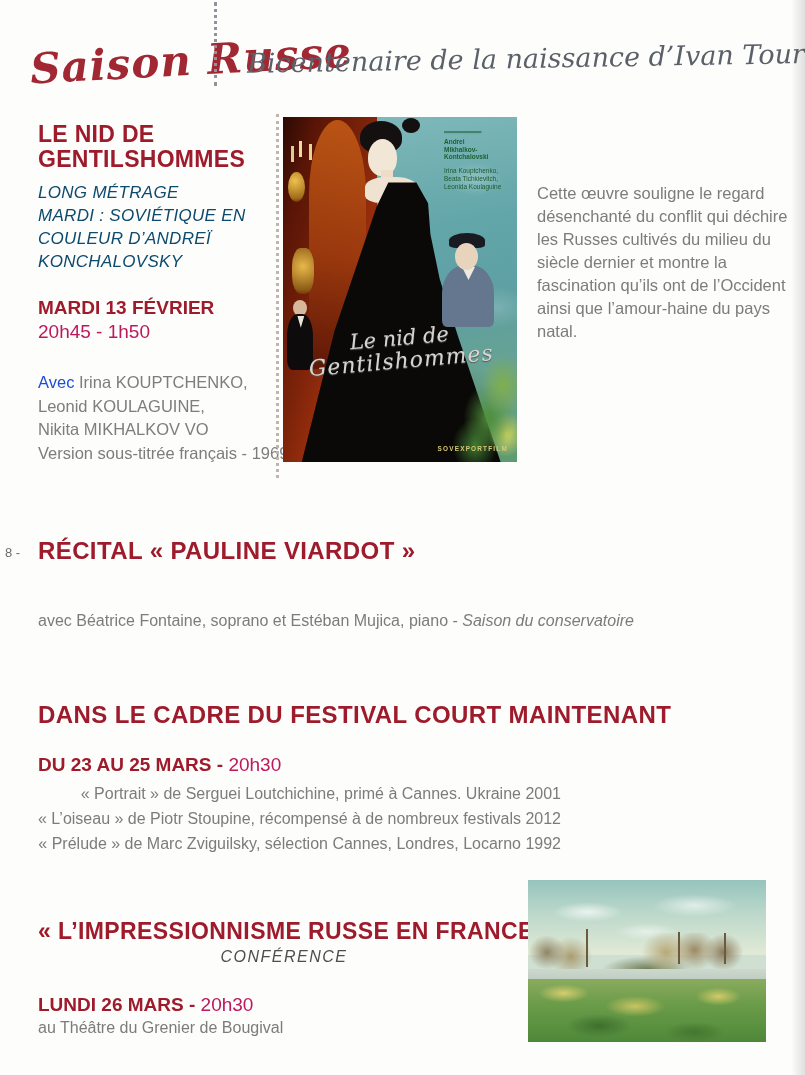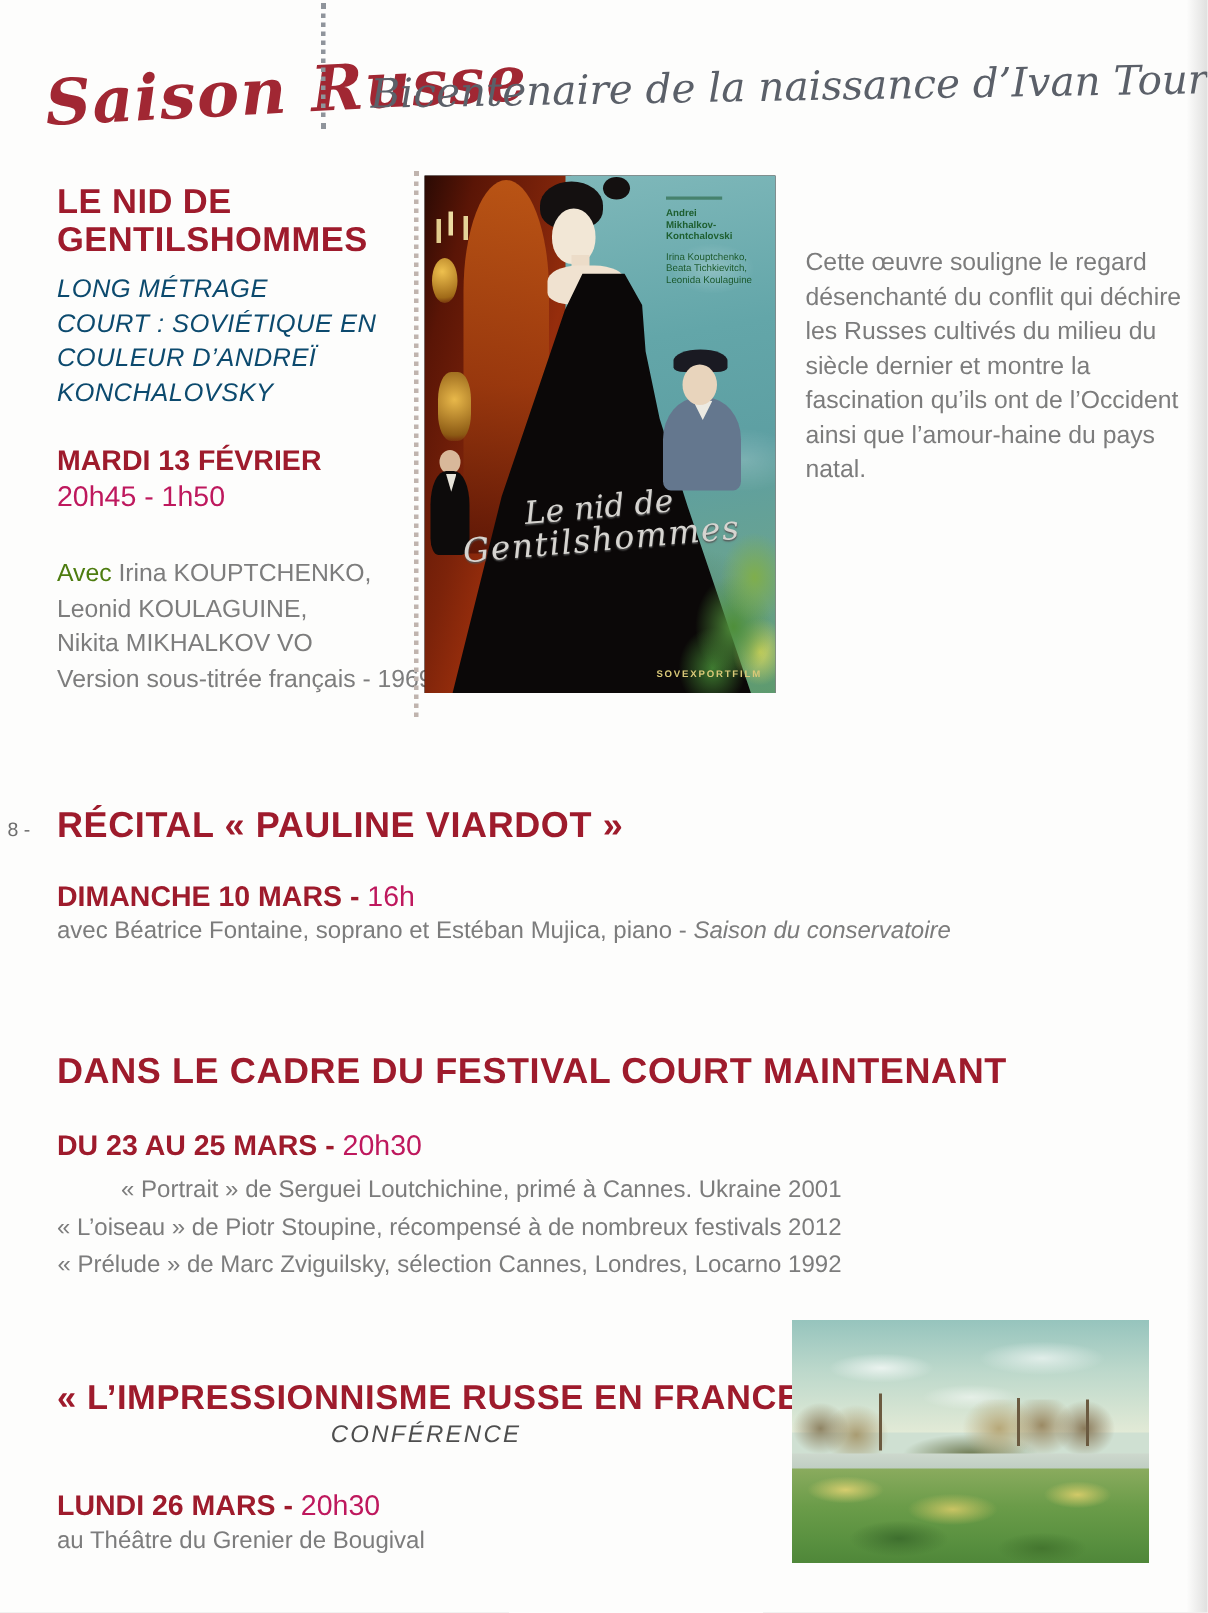--- a/index.html
+++ b/index.html
@@ -17,21 +17,21 @@
   
   .red-b{color:#9e1b2c;font-weight:bold;}
   .time{color:#be185d;font-weight:normal;}
 
   
   .film-title{left:38px;top:122px;font-size:23px;line-height:25px;font-weight:bold;color:#9e1b2c;letter-spacing:.3px;}
   .film-format{left:38px;top:181px;font-size:17px;line-height:23px;font-style:italic;color:#0c4a6e;letter-spacing:.3px;}
   .film-date{left:38px;top:297px;font-size:19px;}
   .film-time{left:38px;top:321px;font-size:19px;}
   .film-cast{left:38px;top:371px;font-size:16.5px;line-height:23.5px;color:#7d7d7d;}
-  .cast-intro{color:#4d7c0f;}
+  .cast-intro{color:#1d4ed8;}
 
   .col-divider{left:276px;top:114px;height:364px;width:0;border-left:3px dotted #c0b4ae;}
 
   
   .poster{left:283px;top:117px;width:234px;height:345px;background:#0b0808;overflow:hidden;}
   .p-left{position:absolute;left:0;top:0;width:42%;height:100%;
           background:linear-gradient(105deg,#2a0a04 0%,#5a1506 18%,#7c230a 45%,#962d0c 60%,#601806 90%);}
   .p-arch{position:absolute;left:26%;top:1%;width:58%;height:72%;border-radius:50% 50% 0 0/30% 30% 0 0;
           background:linear-gradient(180deg,#c25a16 0%,#9c3a0e 55%,#5a1506 100%);opacity:.9;}
   .p-gold1{position:absolute;left:5%;top:16%;width:17px;height:30px;border-radius:50%;
@@ -72,21 +72,21 @@
   .p-title{position:absolute;left:5%;top:61%;width:90%;text-align:center;transform:rotate(-5deg);
       font-family:"DejaVu Serif",serif;font-style:italic;color:#d6d4d0;text-shadow:0 1px 1px #555;}
   .p-title .l1{font-size:21px;line-height:22px;}
   .p-title .l2{font-size:22px;line-height:24px;letter-spacing:1px;}
   .p-studio{position:absolute;right:4%;bottom:2.5%;transform:scale(.8);transform-origin:bottom right;
       font-size:8px;font-weight:bold;letter-spacing:1.5px;color:#d9c878;}
 
   
   .film-desc{left:537px;top:131px;width:268px;font-size:16.5px;line-height:23px;color:#7c7c7c;}
   .film-desc p{margin:0;}
-  .film-desc .p2{margin-top:33px;}
+  .film-desc .p2{margin-top:51px;}
   .ital{font-style:italic;}
 
   
   .page-no{left:5px;top:545px;font-size:13px;color:#6e6e6e;}
   .recital-h{left:38px;top:537px;font-size:24px;letter-spacing:.4px;}
   .recital-date{left:38px;top:588px;font-size:19px;}
   .recital-info{left:38px;top:612px;font-size:16px;color:#7c7c7c;}
 
   
   .festival-h{left:38px;top:701px;font-size:24px;letter-spacing:.4px;}
@@ -142,21 +142,21 @@
   <div class="abs brand">Saison Russe</div>
   <div class="abs hdr-divider"></div>
   <div class="abs hdr-subtitle">Bicentenaire de la naissance d’Ivan Tourguéniev</div>
 
   <div class="abs film-title">
     <div>LE NID DE</div>
     <div>GENTILSHOMMES</div>
   </div>
   <div class="abs film-format">
     <div>LONG MÉTRAGE</div>
-    <div>COURT : SOVIÉTIQUE EN</div>
+    <div>MARDI : SOVIÉTIQUE EN</div>
     <div>COULEUR D’ANDREÏ</div>
     <div>KONCHALOVSKY</div>
   </div>
   <div class="abs film-date red-b">MARDI 13 FÉVRIER</div>
   <div class="abs film-time time">20h45 - 1h50</div>
   <div class="abs film-cast">
     <div><span class="cast-intro">Avec </span><span>Irina KOUPTCHENKO,</span></div>
     <div>Leonid KOULAGUINE,</div>
     <div>Nikita MIKHALKOV VO</div>
     <div>Version sous-titrée français - 1969</div>
@@ -211,23 +211,20 @@
     </div>
     <div class="p-studio">SOVEXPORTFILM</div>
   </div>
 
   <div class="abs film-desc">
     <p class="p2">Cette œuvre souligne le regard désenchanté du conflit qui déchire les Russes cultivés du milieu du siècle dernier et montre la fascination qu’ils ont de l’Occident ainsi que l’amour-haine du pays natal.</p>
   </div>
 
   <div class="abs page-no">8 -</div>
   <div class="abs recital-h red-b nowrap">RÉCITAL « PAULINE VIARDOT »</div>
-  <div class="abs recital-date nowrap">
-    <span class="red-b">DIMANCHE 10 MARS - </span><span class="time">16h</span>
-  </div>
   <div class="abs recital-info nowrap">
     <span>avec Béatrice Fontaine, soprano et Estéban Mujica, piano - </span><span class="ital">Saison du conservatoire</span>
   </div>
 
   <div class="abs festival-h red-b nowrap">DANS LE CADRE DU FESTIVAL COURT MAINTENANT</div>
   <div class="abs festival-date nowrap">
     <span class="red-b">DU 23 AU 25 MARS  - </span><span class="time">20h30</span>
   </div>
   <div class="abs festival-films">
     <div class="nowrap">« Portrait » de Serguei Loutchichine, primé à Cannes. Ukraine 2001</div>

